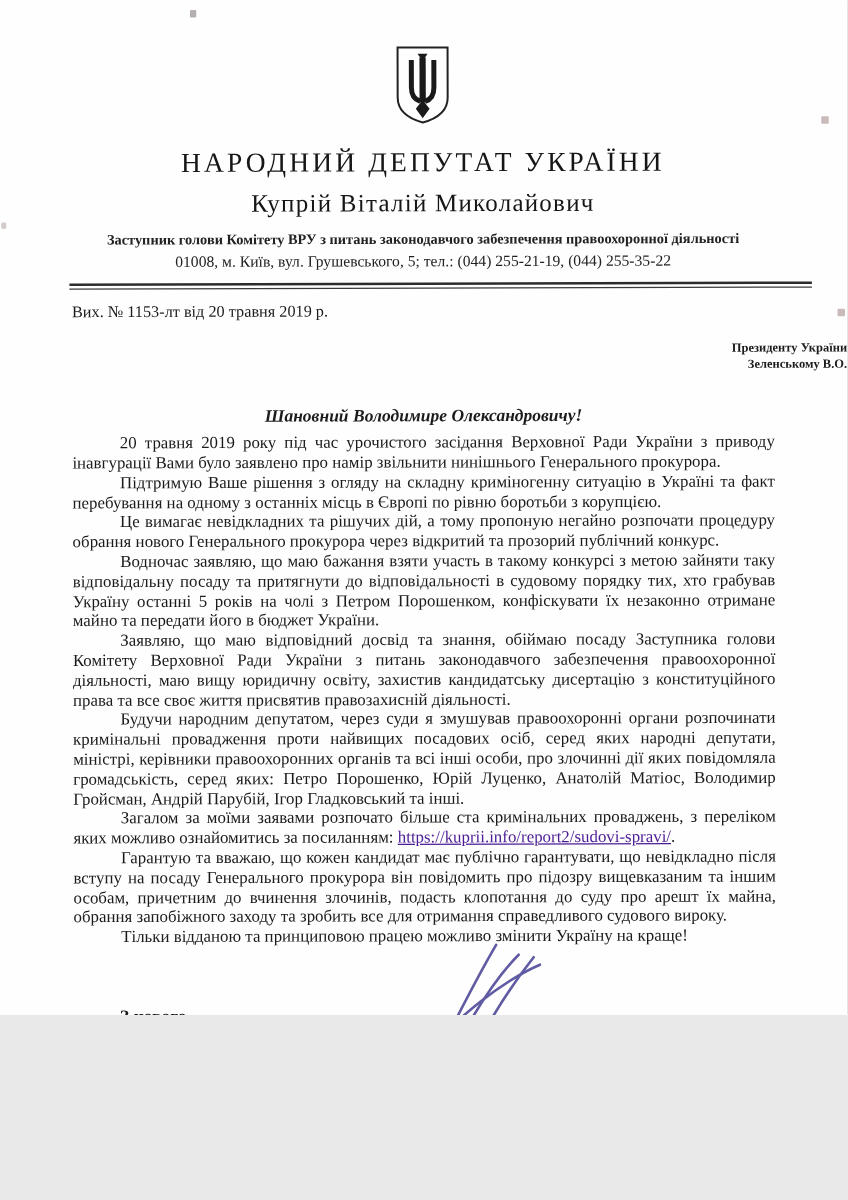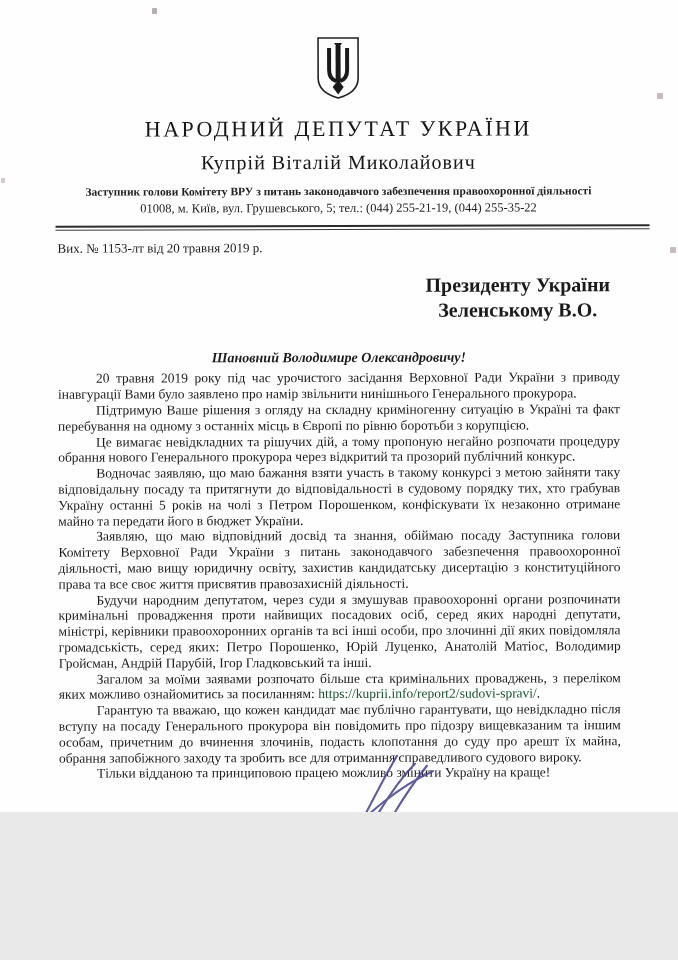--- a/index.html
+++ b/index.html
@@ -22,33 +22,33 @@
   }
   .doc-name{font-size:20px;letter-spacing:1px;margin-top:9px;color:#161616;}
   .doc-position{font-size:11.5px;font-weight:bold;margin-top:11px;color:#222;}
   .doc-address{font-size:12.5px;margin-top:4px;color:#222;}
   .rule{
     margin:9px 28px 0 56px;height:2px;
     border-top:2.5px solid #2c2c2c;border-bottom:1px solid #3a3a3a;
   }
   .ref-line{margin:10px 0 0 58px;font-size:13px;text-align:left;}
   .recipient{
-    margin:17px 0 0 358px;font-weight:bold;font-size:20px;line-height:1.26;
-    text-align:center;
+    margin:17px 0 0 358px;font-weight:bold;font-size:10px;line-height:1.26;
+    text-align:right;
   }
   .salutation{
     text-align:center;font-weight:bold;font-style:italic;
     font-size:14px;margin-top:27px;
   }
   .body-text{
     margin:4px 58px 0 58px;text-align:justify;
     font-size:13.5px;line-height:15.8px;color:#1b1b1b;
   }
   .body-text p{margin:0;text-indent:38px;}
-  .doc-link{color:#14532d;}
+  .doc-link{color:#4c1d95;text-decoration:underline;}
   .closing{
     display:flex;align-items:flex-start;margin-top:48px;
     font-weight:bold;font-size:14px;line-height:1.3;
   }
   .closing-left{margin-left:47px;text-align:left;}
   .closing-left .respectfully{margin-left:48px;}
   .closing-right{margin-left:auto;margin-right:138px;padding-top:24px;}
   .signature-svg{position:absolute;left:268px;top:742px;z-index:3;pointer-events:none;}
   .speck{position:absolute;border-radius:1px;}
   .sp1{left:152px;top:8px;width:5px;height:6px;background:rgba(120,110,110,.55);}

